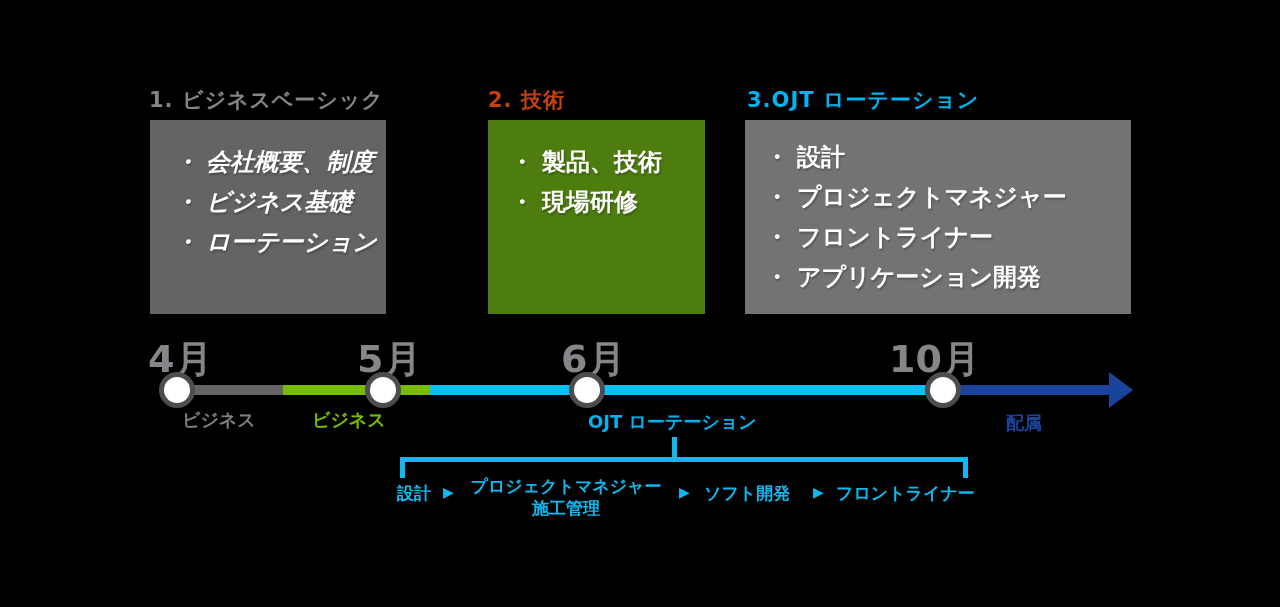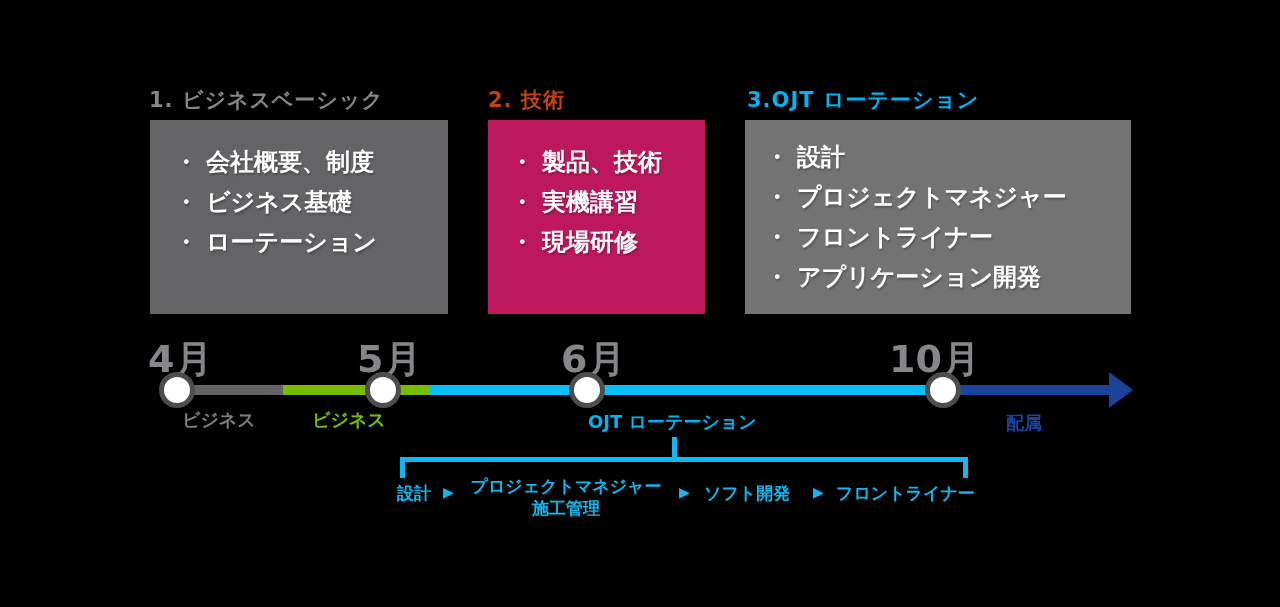--- a/index.html
+++ b/index.html
@@ -17,22 +17,22 @@
   .box-title{top:86px;font-size:21px;letter-spacing:1px;white-space:nowrap;}
   .t-gray{color:#86868a;}
   .t-green{color:#c2410c;}
   .t-cyan{color:#00b4f2;}
 
   
   .pbox{top:120px;height:194px;box-sizing:border-box;color:#ffffff;}
   .pbox .bline{font-size:24px;line-height:40px;white-space:nowrap;
                text-shadow:1px 2px 2px rgba(0,0,0,.25);}
   .pbox .bullet{margin-right:8px;}
-  .box-gray {left:150px;width:298px;background:#646467;padding:22px 0 0 24px;}
-  .box-green{left:488px;width:217px;background:#be185d;padding:22px 0 0 22px;}
+  .box-gray {left:150px;width:236px;background:#646467;padding:22px 0 0 24px;font-style:italic;}
+  .box-green{left:488px;width:217px;background:#4d7c0f;padding:22px 0 0 22px;}
   .box-cyan {left:745px;width:386px;background:#737373;padding:17px 0 0 20px;}
 
   
   .month{top:334px;font-size:38px;color:#86868a;white-space:nowrap;}
   .seg{top:385px;height:10px;}
   .seg-gray{left:177px;width:106px;background:#636366;}
   .seg-green{left:283px;width:147px;background:#76bd01;}
   .seg-cyan{left:430px;width:513px;background:#06c0f7;}
   .seg-blue{left:943px;width:170px;background:#1a449c;}
   .arrowhead{left:1109px;top:372px;width:0;height:0;
@@ -68,21 +68,20 @@
   <div class="abs box-title t-cyan" style="left:747px">3.OJT ローテーション</div>
 
   <div class="abs pbox box-gray">
     <div class="bline"><span class="bullet">・</span><span>会社概要、制度</span></div>
     <div class="bline"><span class="bullet">・</span><span>ビジネス基礎</span></div>
     <div class="bline"><span class="bullet">・</span><span>ローテーション</span></div>
   </div>
 
   <div class="abs pbox box-green">
     <div class="bline"><span class="bullet">・</span><span>製品、技術</span></div>
-    <div class="bline"><span class="bullet">・</span><span>実機講習</span></div>
     <div class="bline"><span class="bullet">・</span><span>現場研修</span></div>
   </div>
 
   <div class="abs pbox box-cyan">
     <div class="bline"><span class="bullet">・</span><span>設計</span></div>
     <div class="bline"><span class="bullet">・</span><span>プロジェクトマネジャー</span></div>
     <div class="bline"><span class="bullet">・</span><span>フロントライナー</span></div>
     <div class="bline"><span class="bullet">・</span><span>アプリケーション開発</span></div>
   </div>
 

